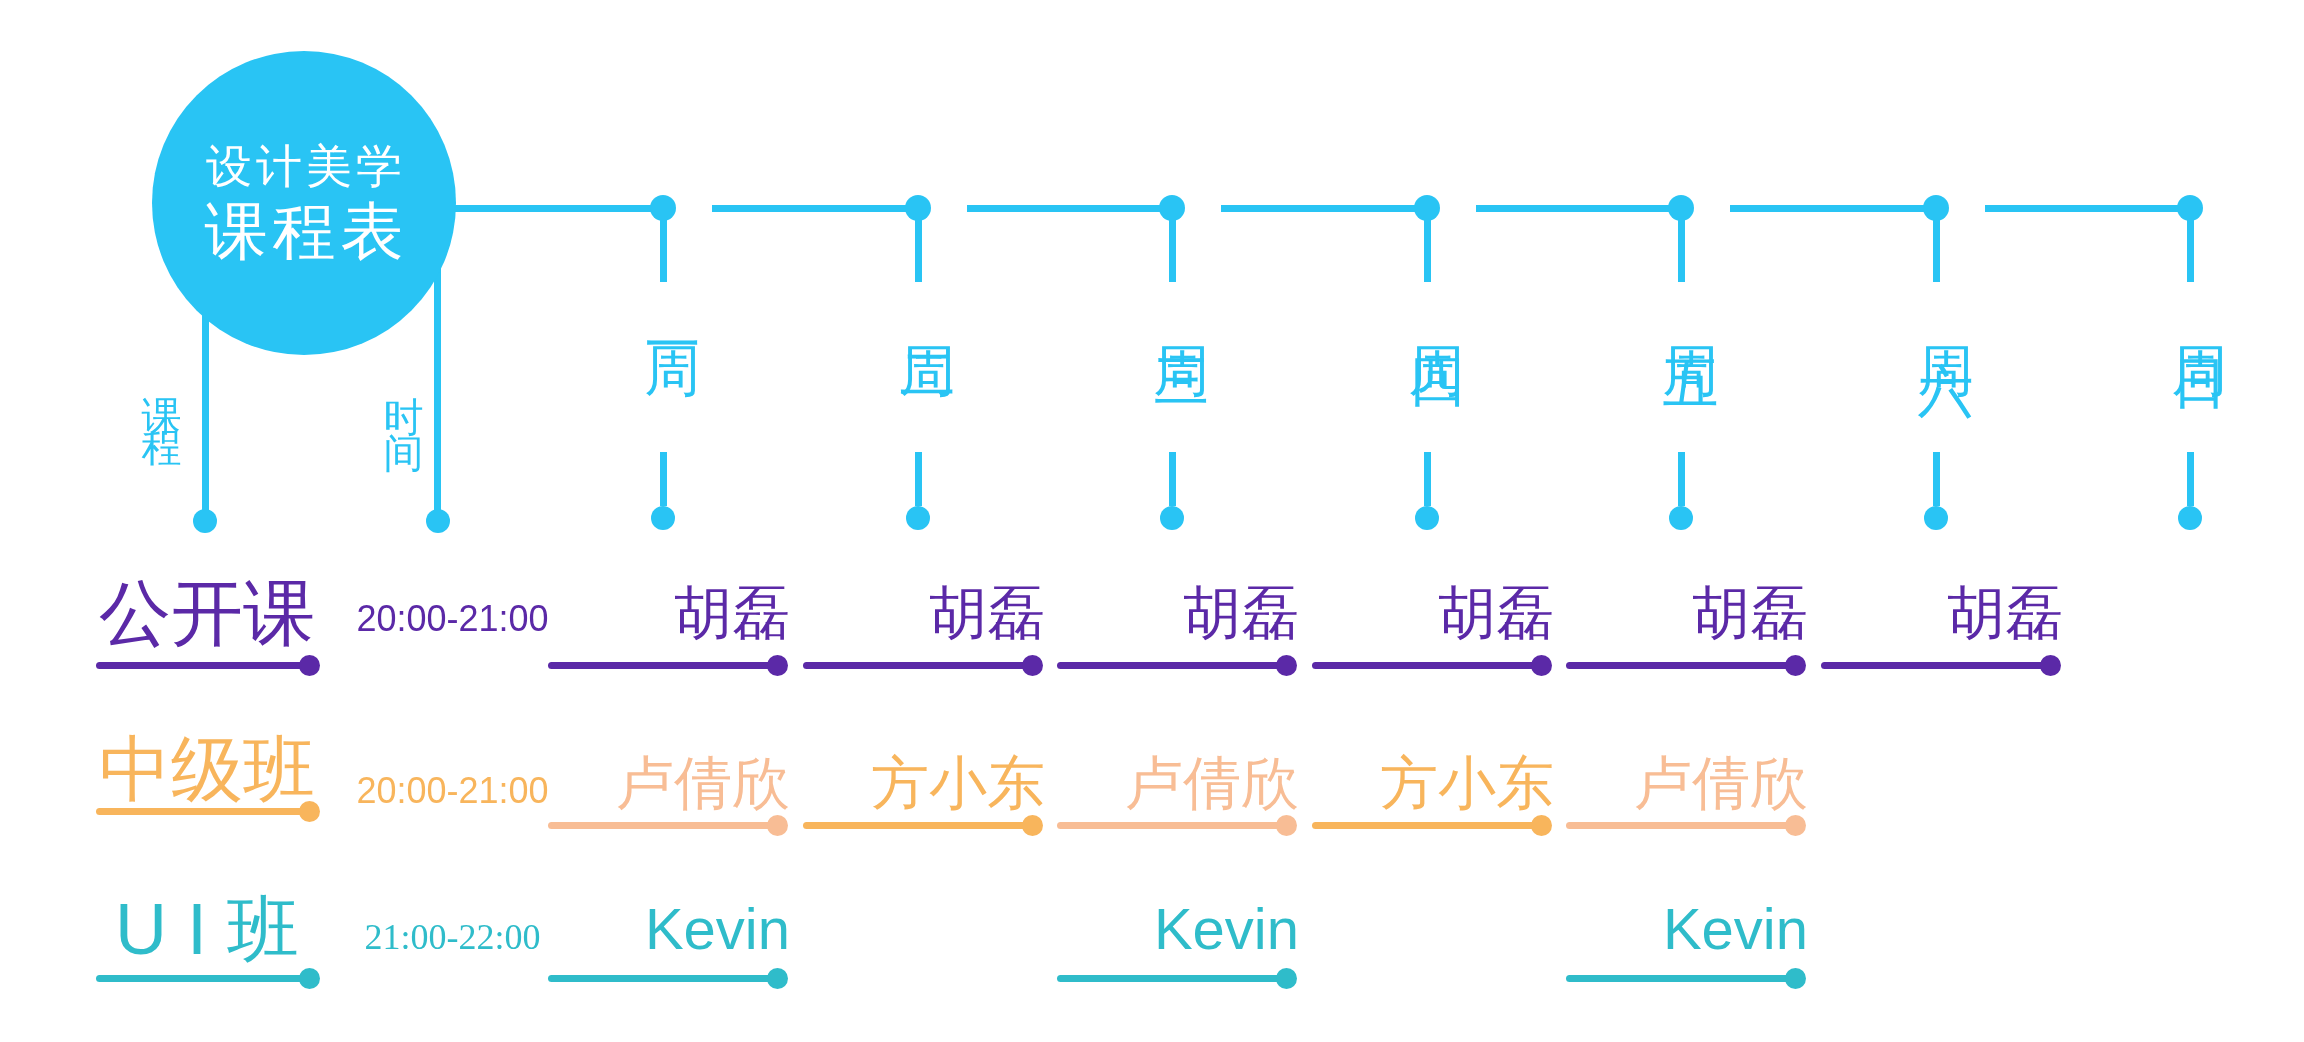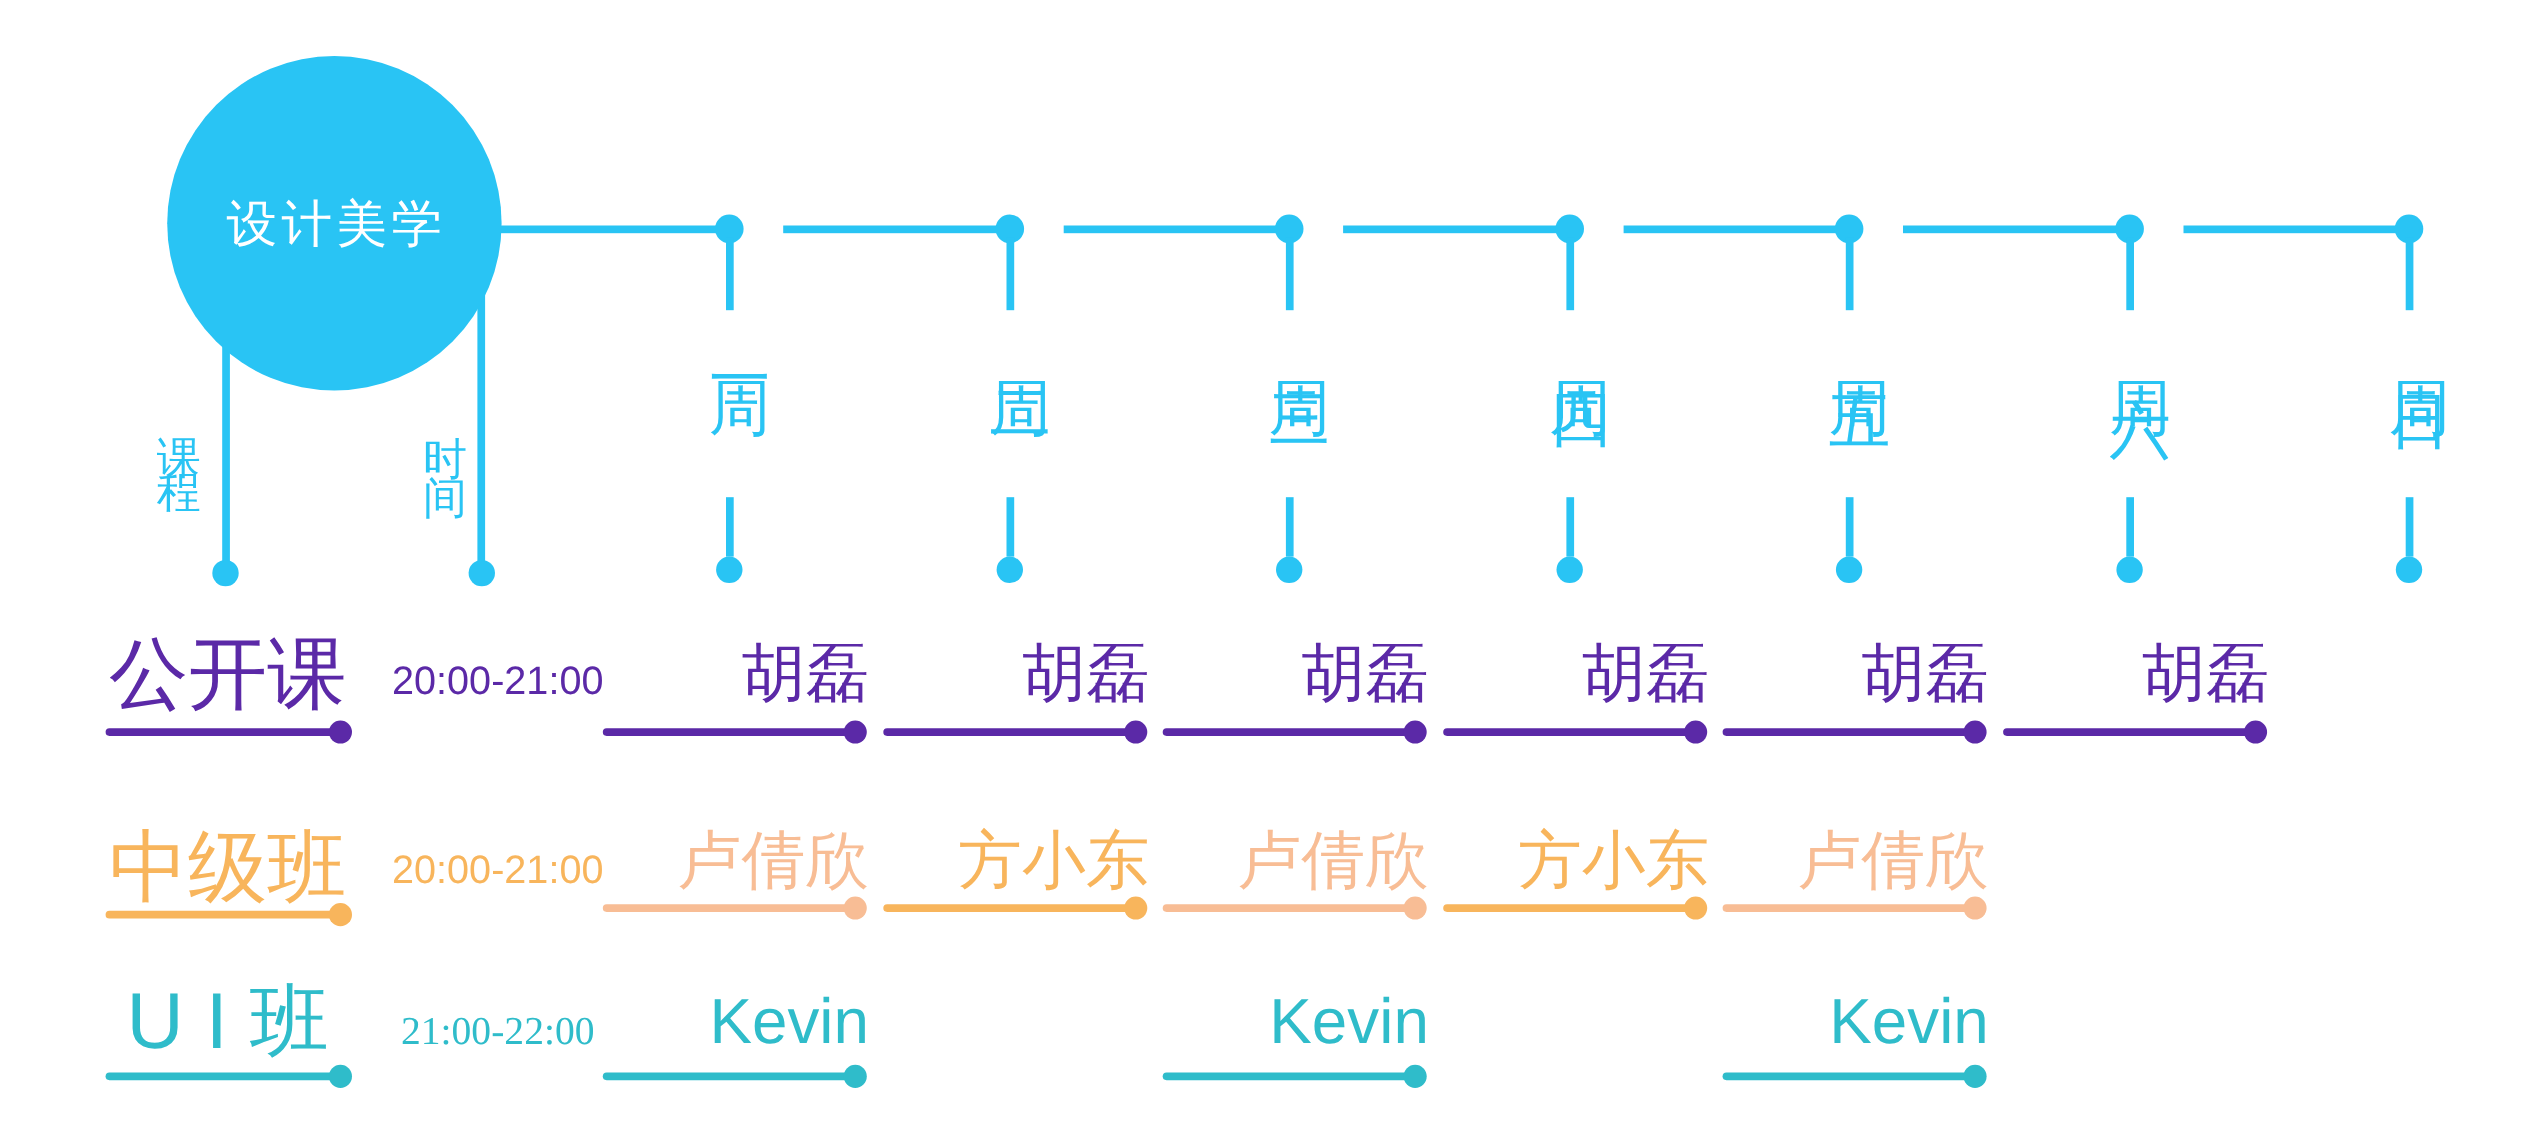--- a/index.html
+++ b/index.html
@@ -62,20 +62,21 @@
   .c-peach{color:var(--peach);}   .bg-peach{background:var(--peach);}
   .c-teal{color:var(--teal);}     .bg-teal{background:var(--teal);}
 </style>
 </head>
 <body>
 
 <div class="canvas">
 
   <div class="circle">
     <span class="circle-title-small">设计美学</span>
+    <span class="circle-title-big">课程表</span>
   </div>
 
   <div class="vline" style="left:202px;top:298px;height:214px;"></div>
   <div class="dot dot-md" style="left:193px;top:509px;"></div>
   <div class="v-text axis-label" style="left:135px;top:365px;">课程</div>
 
   <div class="vline" style="left:434px;top:260px;height:252px;"></div>
   <div class="dot dot-md" style="left:426px;top:509px;"></div>
   <div class="v-text axis-label" style="left:377px;top:365px;">时间</div>
 
@@ -123,21 +124,21 @@
       <div class="vstub" style="left:2187px;top:452px;height:54px;"></div>
       <div class="dot dot-md" style="left:2178px;top:506px;"></div>
     </div>
 
   <div class="row-label" style="top:580px;">
     <span class="row-name c-purple">公开课</span>
     <div class="row-underline bg-purple" style="top:82px;"></div>
   </div>
   <div class="time-label c-purple" style="top:598px;">20:00-21:00</div>
 
-  <div class="row-label" style="top:756px;">
+  <div class="row-label" style="top:736px;">
     <span class="row-name c-orange">中级班</span>
     <div class="row-underline bg-orange" style="top:72px;"></div>
   </div>
   <div class="time-label c-orange" style="top:770px;">20:00-21:00</div>
 
   <div class="row-label" style="top:896px;">
     <span class="row-name c-teal">U I 班</span>
     <div class="row-underline bg-teal" style="top:79px;"></div>
   </div>
   <div class="time-label c-teal" style="top:916px;font-family:Liberation Serif, serif;">21:00-22:00</div>

